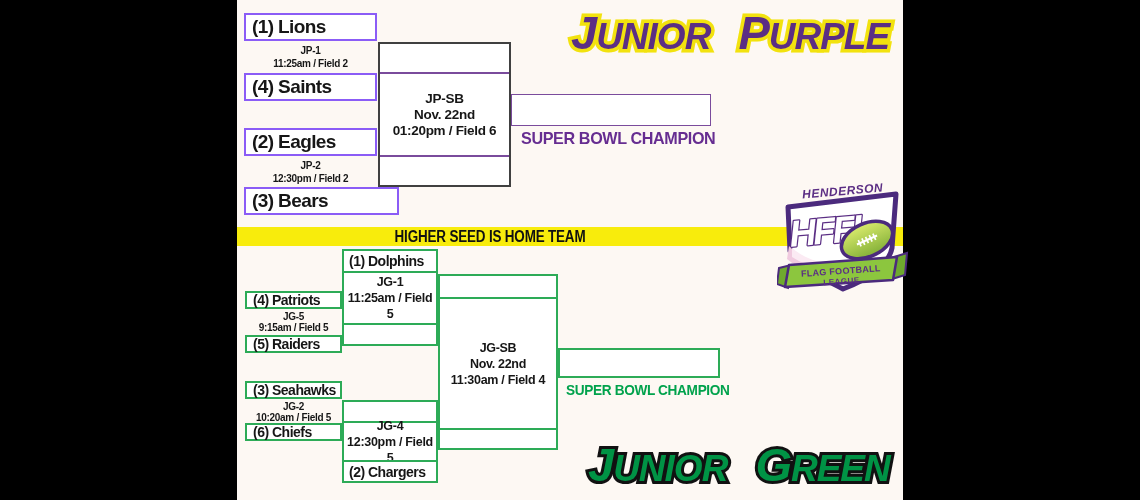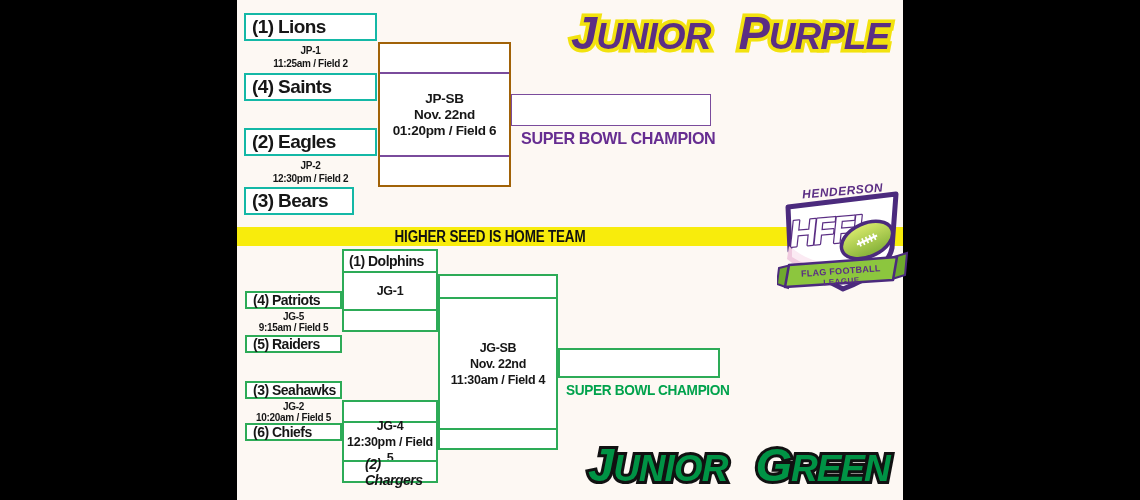--- a/index.html
+++ b/index.html
@@ -3,34 +3,34 @@
 <meta charset="utf-8">
 <style>
   html,body{margin:0;padding:0;background:#000;}
   *{box-sizing:border-box;}
   .stage{position:relative;width:1140px;height:500px;background:#000;overflow:hidden;
          font-family:"Liberation Sans",sans-serif;}
   .canvas{position:absolute;left:237px;top:0;width:666px;height:500px;background:#fdf8f3;}
 
   
   .bx{position:absolute;background:#fff;}
-  .bx.p{border:2px solid #14b8a6;}
+  .bx.p{border:2px solid #8b5cf6;}
   .bx.g{border:2px solid #2dab57;}
   .teambox{display:flex;align-items:center;padding-left:6px;color:#161616;font-weight:800;}
   .teambox.p{font-size:19px;letter-spacing:-0.6px;}
   .teambox.g{font-size:14px;letter-spacing:-0.5px;}
 
   
   .glabel{position:absolute;text-align:center;color:#161616;font-weight:800;}
   .glabel.p{font-size:10px;line-height:13px;letter-spacing:-0.3px;}
   .glabel.g{font-size:10px;line-height:11px;letter-spacing:-0.3px;}
 
   
   .mcol{position:absolute;background:#fff;}
-  .mcol.p{border:2px solid #a16207;}
+  .mcol.p{border:2px solid #404040;}
   .mcol.g{border:2px solid #2dab57;}
   .divline{position:absolute;left:0;right:0;height:2px;}
   .divline.p{background:#7a4b9c;}
   .divline.g{background:#2dab57;}
   .sbinfo{position:absolute;left:0;right:0;display:flex;flex-direction:column;
           justify-content:center;align-items:center;text-align:center;color:#161616;font-weight:800;}
   .sbinfo.p{font-size:13.5px;line-height:16px;letter-spacing:-0.3px;}
   .sbinfo.g{font-size:12.5px;line-height:16px;letter-spacing:-0.3px;}
   .wcell{position:absolute;left:0;right:0;}
 
@@ -75,21 +75,21 @@
 
       <div class="bx p teambox p" style="left:7px;top:73px;width:133px;height:28px;">(4) Saints</div>
 
       <div class="bx p teambox p" style="left:7px;top:128px;width:133px;height:28px;">(2) Eagles</div>
 
       <div class="glabel p" style="left:7px;top:159px;width:133px;">
         <div>JP-2</div>
         <div>12:30pm / Field 2</div>
       </div>
 
-      <div class="bx p teambox p" style="left:7px;top:187px;width:110px;height:28px;">(3) Bears</div>
+      <div class="bx p teambox p" style="left:7px;top:187px;width:155px;height:28px;">(3) Bears</div>
 
       <div class="mcol p" style="left:141px;top:42px;width:133px;height:145px;">
         <div class="wcell" style="top:0;height:28px;"></div>
         <div class="divline p" style="top:28px;"></div>
         <div class="sbinfo p" style="top:30px;bottom:30px;">
           <div>JP-SB</div>
           <div>Nov. 22nd</div>
           <div>01:20pm / Field 6</div>
         </div>
         <div class="divline p" style="bottom:28px;"></div>
@@ -122,39 +122,40 @@
       </div>
       <div class="bx g teambox g" style="left:8px;top:335px;width:97px;height:18px;">(5) Raiders</div>
 
       <div class="bx g teambox g" style="left:8px;top:381px;width:97px;height:18px;">(3) Seahawks</div>
       <div class="glabel g" style="left:8px;top:401px;width:97px;">
         <div>JG-2</div>
         <div>10:20am / Field 5</div>
       </div>
       <div class="bx g teambox g" style="left:8px;top:423px;width:97px;height:18px;">(6) Chiefs</div>
 
-      <div class="mcol g" style="left:105px;top:249px;width:96px;height:83px;text-decoration:underline;">
+      <div class="mcol g" style="left:105px;top:249px;width:96px;height:97px;text-decoration:underline;">
         <div class="wcell teambox g" style="top:0;height:20px;padding-left:5px;">(1) Dolphins</div>
         <div class="divline g" style="top:20px;"></div>
         <div class="sbinfo g glabel g" style="top:22px;bottom:21px;position:absolute;">
           <div>JG-1</div>
+          <div>11:25am / Field 5</div>
         </div>
         <div class="divline g" style="bottom:19px;"></div>
         <div class="wcell" style="bottom:0;height:19px;"></div>
       </div>
 
       <div class="mcol g" style="left:105px;top:400px;width:96px;height:83px;">
         <div class="wcell" style="top:0;height:19px;"></div>
         <div class="divline g" style="top:19px;"></div>
         <div class="sbinfo g glabel g" style="top:21px;bottom:21px;position:absolute;">
           <div>JG-4</div>
           <div>12:30pm / Field 5</div>
         </div>
         <div class="divline g" style="bottom:19px;"></div>
-        <div class="wcell teambox g" style="bottom:0;height:19px;padding-left:21px;font-style:italic;">(2) Chargers</div>
+        <div class="wcell teambox g" style="bottom:0;height:19px;padding-left:5px;">(2) Chargers</div>
       </div>
 
       <div class="mcol g" style="left:201px;top:274px;width:120px;height:176px;">
         <div class="wcell" style="top:0;height:21px;"></div>
         <div class="divline g" style="top:21px;"></div>
         <div class="sbinfo g" style="top:23px;bottom:20px;border-radius:18px;">
           <div>JG-SB</div>
           <div>Nov. 22nd</div>
           <div>11:30am / Field 4</div>
         </div>

